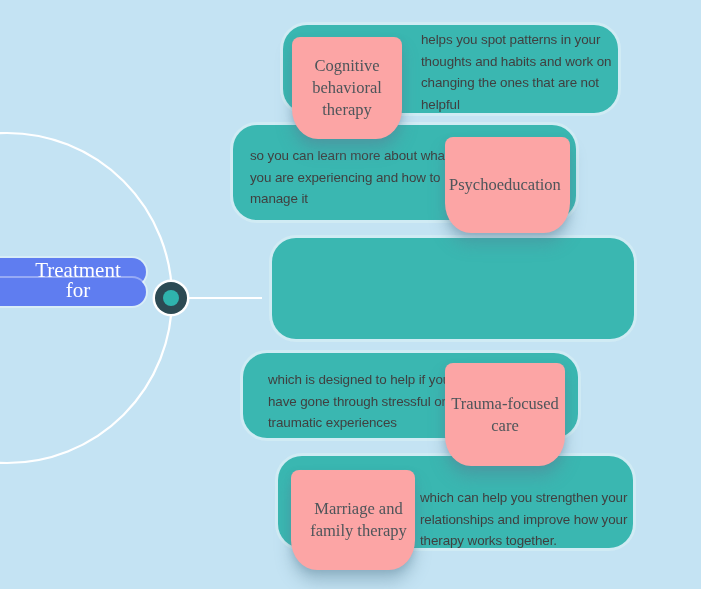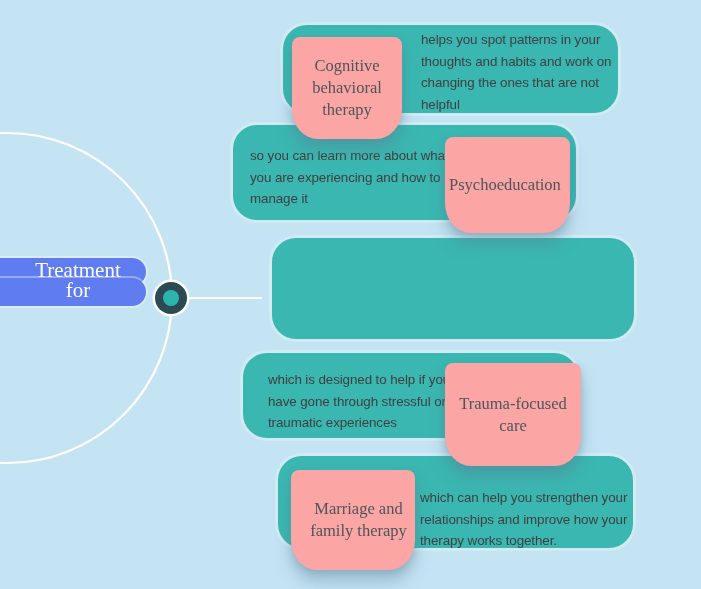--- a/index.html
+++ b/index.html
@@ -27,21 +27,21 @@
 
   
   .note{position:absolute;background:#fca5a5;z-index:3;display:flex;align-items:center;
         justify-content:flex-start;text-align:center;color:#4e555a;
         font-family:"Liberation Serif","DejaVu Serif",serif;font-size:16.5px;line-height:22px;
         border-radius:8px 8px 26px 26px / 8px 8px 30px 30px;
         box-shadow:0 12px 16px rgba(90,130,150,0.38), 0 3px 6px rgba(90,130,150,0.25);}
   .n1{left:292px;top:37px;width:110px;height:102px;}
   .n2{left:445px;top:137px;width:125px;height:96px;}
   .n3{left:290px;top:250px;width:113px;height:106px;}
-  .n4{left:445px;top:363px;width:136px;height:103px;}
+  .n4{left:445px;top:363px;width:120px;height:103px;}
   .n5{left:291px;top:470px;width:113px;height:100px;padding-left:11px;}
   .note .ttl{padding:0 4px;}
 
   
   .pill{position:absolute;left:0;width:146px;height:28px;background:#5f7df0;z-index:2;
         border-radius:0 14px 14px 0;display:flex;align-items:flex-start;justify-content:center;
         color:#ffffff;font-family:"Liberation Serif","DejaVu Serif",serif;font-size:21px;
         box-shadow:0 0 0 2px rgba(255,255,255,0.35);padding-left:10px;box-sizing:border-box;}
   .p1{top:258px;}
   .p2{top:278px;}

